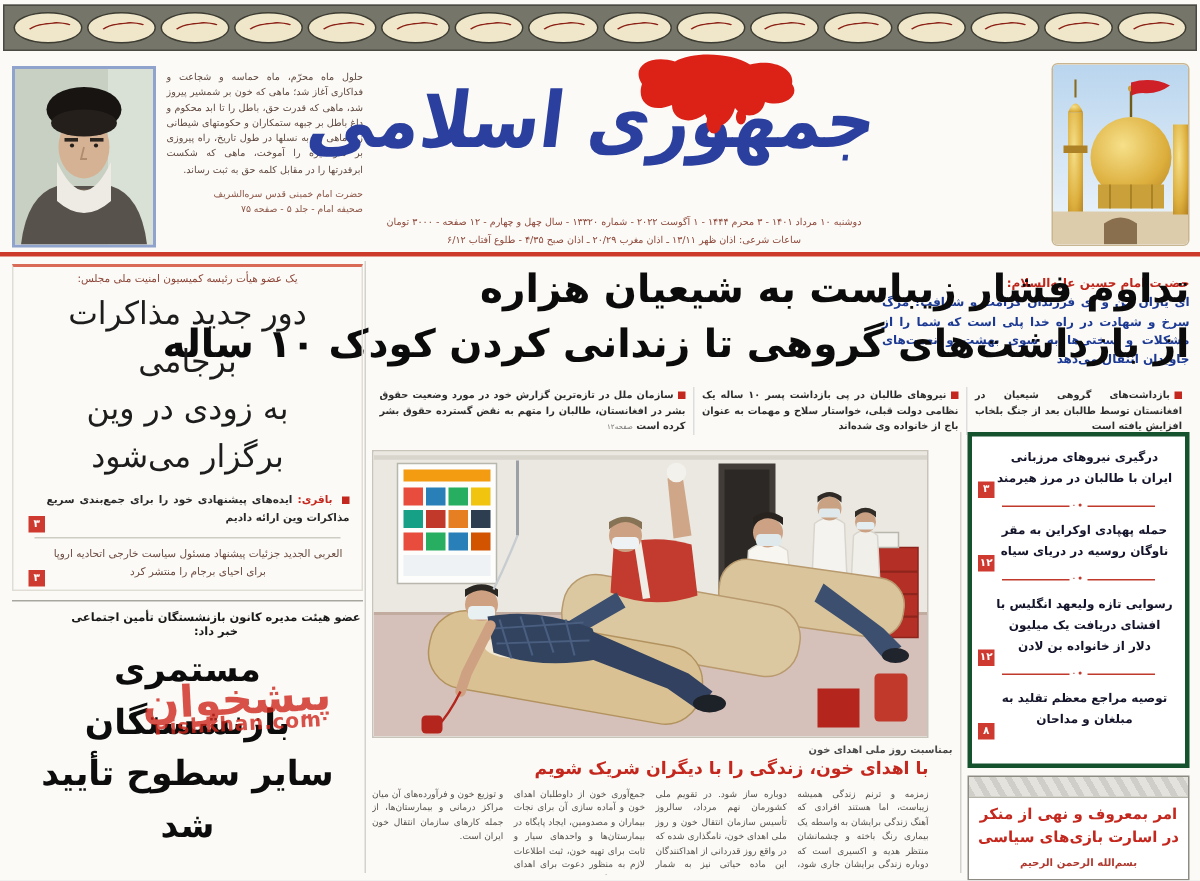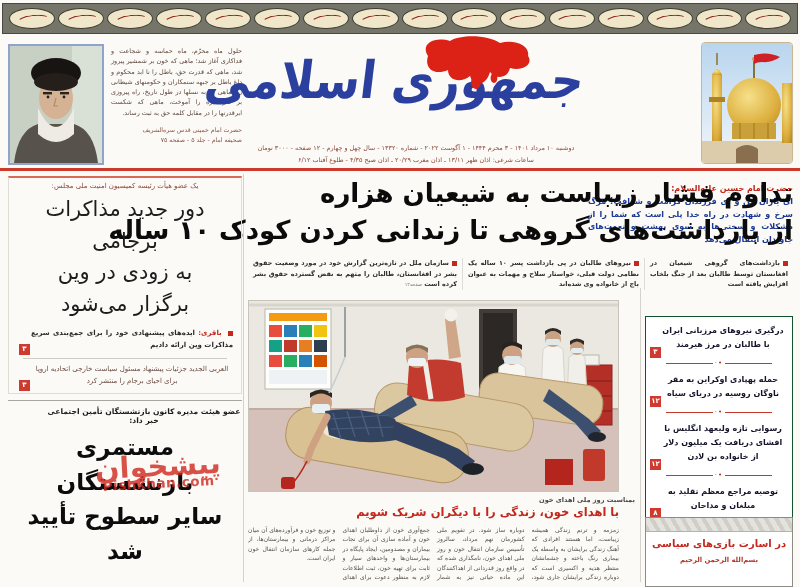--- a/index.html
+++ b/index.html
@@ -46,21 +46,21 @@
   .pg-ref { font-size:4.8px; color:#777; font-weight:normal; }
 
   
   .photo { position:absolute; left:248px; top:300px; width:371px; height:192px; border:1px solid #c9c4ba; overflow:hidden; }
   .cap-kicker { position:absolute; left:264px; top:496px; width:371px; font-size:6.6px; color:#4a4a4a;font-weight:bold; }
   .cap-red { position:absolute; left:248px; top:505px; width:371px; font-size:11.5px; font-weight:bold; color:#c4271d; }
   .body-cols { position:absolute; left:248px; top:525px; width:371px; height:58px; display:flex; gap:7px; overflow:hidden; }
   .bc { flex:1; font-size:6px; color:#55504a; text-align:justify; line-height:1.58; }
 
   
-  .sidebar-box { position:absolute; left:645px; top:288px; width:148px; height:224px; background:#fff; border:1px solid #14532d; overflow:hidden;margin-top:28px; }
+  .sidebar-box { position:absolute; left:645px; top:288px; width:148px; height:224px; background:#fff; border:3px solid #14532d; overflow:hidden; }
   .sb-item { position:relative; padding:7px 8px 9px 16px; }
   .sb-text { font-size:8px; font-weight:bold; color:#14142a; text-align:center; line-height:1.75; }
   .badge { position:absolute; left:4px; bottom:3px; width:11px; height:11px; background:#cf3a30; color:#fff;
            font-size:7px; font-weight:bold; text-align:center; line-height:11px; }
   .sb-div { display:flex; align-items:center; margin:0 20px; height:5px; }
   .sb-div::before, .sb-div::after { content:""; flex:1; height:1px; background:#c0392b; }
   .sb-dots { color:#c0392b; font-size:7px; line-height:5px; padding:0 2px; letter-spacing:1px; }
 
   
   .editorial-box { position:absolute; left:645px; top:517px; width:148px; height:70px; background:#fff; border:1px solid #8d8b82; overflow:hidden; }
@@ -339,20 +339,21 @@
       </div>
     <div class="sb-item">
       <div class="sb-text">توصیه مراجع معظم تقلید به مبلغان و مداحان</div>
       <div class="badge">۸</div>
     </div>
   </aside>
 
   <aside class="editorial-box">
     <div class="ed-band"></div>
     <div class="ed-title">
+      <div>امر بمعروف و نهی از منکر</div>
       <div>در اسارت بازی‌های سیاسی</div>
     </div>
     <div class="ed-bismillah">بسم‌الله الرحمن الرحیم</div>
   </aside>
 
   <section class="left-col">
     <article class="a1">
       <div class="kicker-lt">یک عضو هیأت رئیسه کمیسیون امنیت ملی مجلس:</div>
       <h2 class="h-naskh">
         <div>دور جدید مذاکرات برجامی</div>

